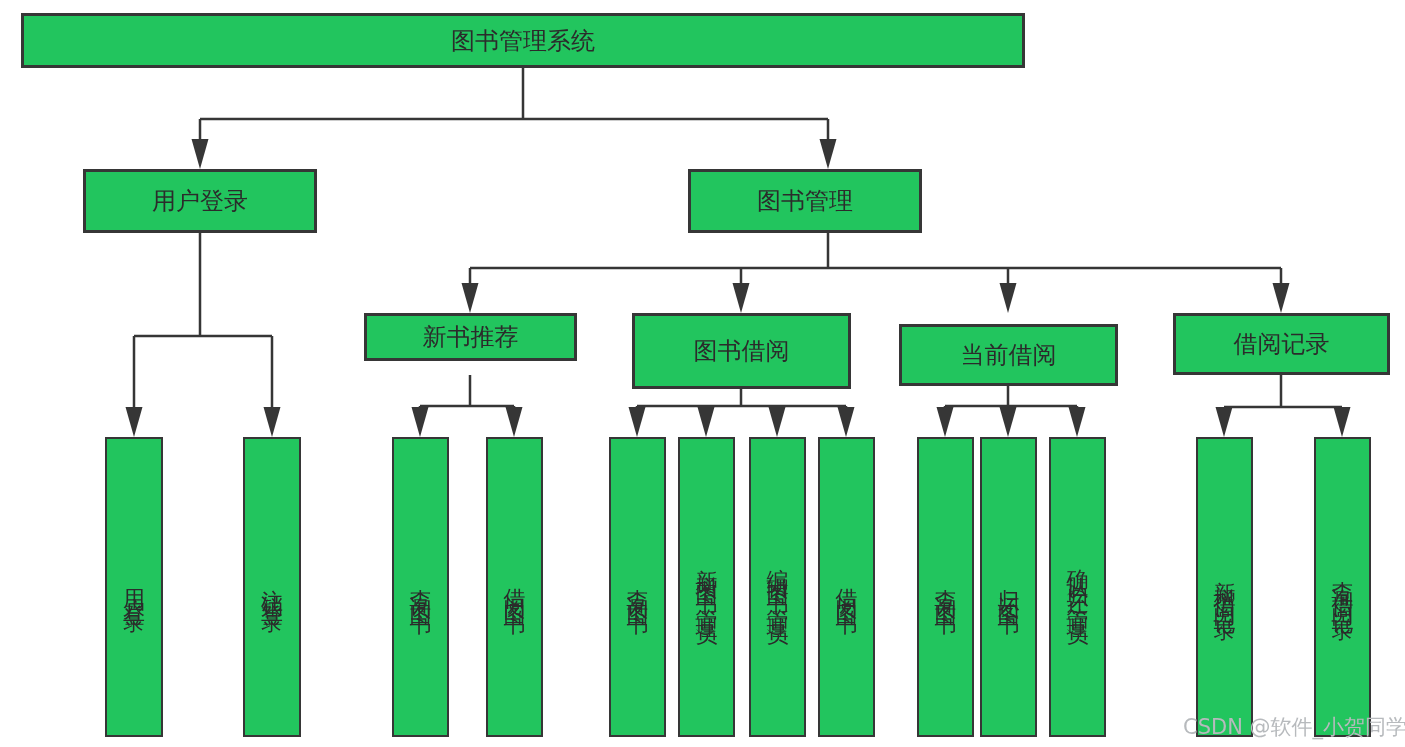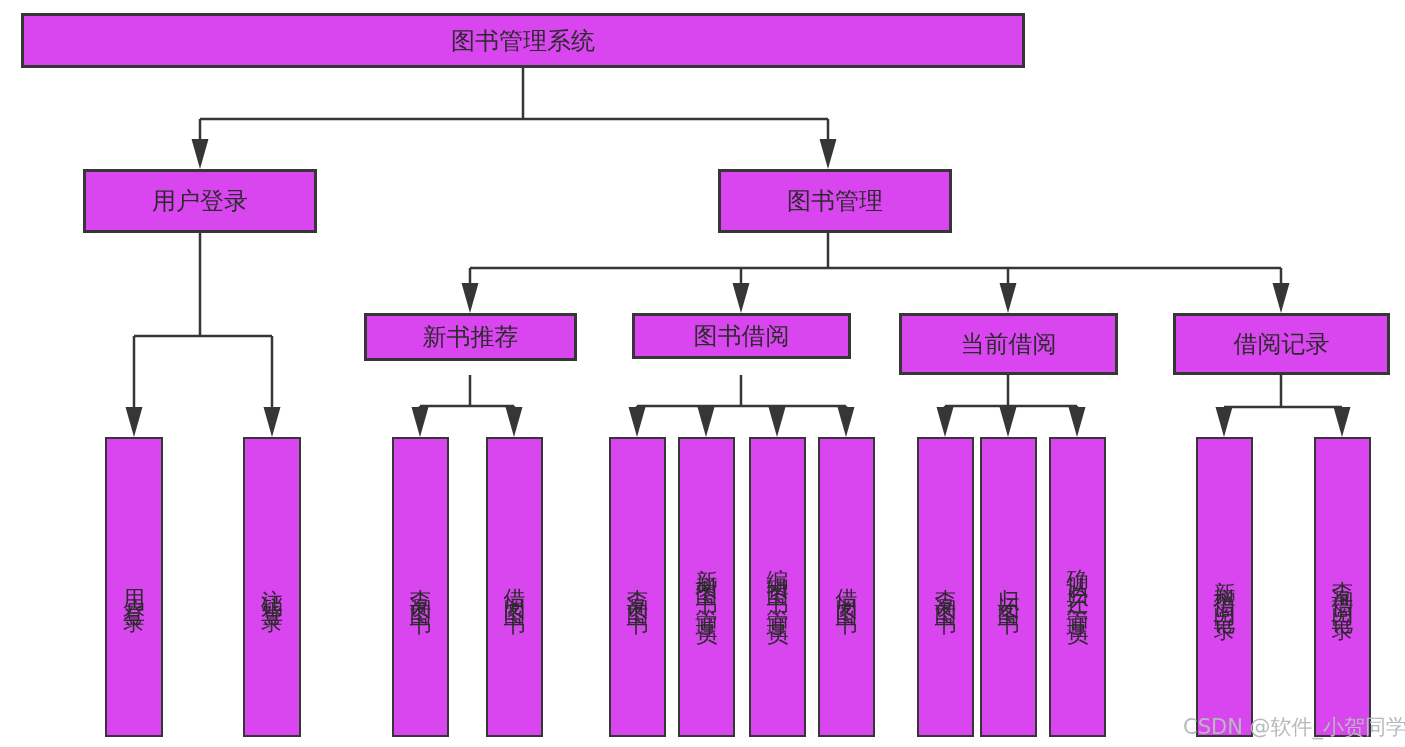--- a/index.html
+++ b/index.html
@@ -13,21 +13,21 @@
     color: #2b2b2b;
   }
   .wires {
     position: absolute;
     left: 0; top: 0;
     width: 1405px; height: 747px;
   }
   .box {
     position: absolute;
     box-sizing: border-box;
-    background: #d946ef;
+    background: #22c55e;
     border: 3px solid #363636;
     display: flex;
     align-items: center;
     justify-content: center;
     font-size: 24px;
     line-height: 1;
     white-space: nowrap;
   }
   .box.leaf {
     border-width: 2.5px;
@@ -87,31 +87,31 @@
     </g>
   </svg>
 
   <div class="box" style="left:21px;top:13px;width:1004px;height:55px">
     <span>图书管理系统</span>
   </div>
 
   <div class="box" style="left:83px;top:169px;width:234px;height:64px">
     <span>用户登录</span>
   </div>
-  <div class="box" style="left:718px;top:169px;width:234px;height:64px">
+  <div class="box" style="left:688px;top:169px;width:234px;height:64px">
     <span>图书管理</span>
   </div>
 
   <div class="box" style="left:364px;top:313px;width:213px;height:48px">
     <span>新书推荐</span>
   </div>
-  <div class="box" style="left:632px;top:313px;width:219px;height:46px">
+  <div class="box" style="left:632px;top:313px;width:219px;height:76px">
     <span>图书借阅</span>
   </div>
-  <div class="box" style="left:899px;top:313px;width:219px;height:62px">
+  <div class="box" style="left:899px;top:324px;width:219px;height:62px">
     <span>当前借阅</span>
   </div>
   <div class="box" style="left:1173px;top:313px;width:217px;height:62px">
     <span>借阅记录</span>
   </div>
 
   <div class="box leaf" style="left:105px;top:437px;width:58px;height:300px">
     <span>用户登录</span>
   </div>
   <div class="box leaf" style="left:243px;top:437px;width:58px;height:300px">

